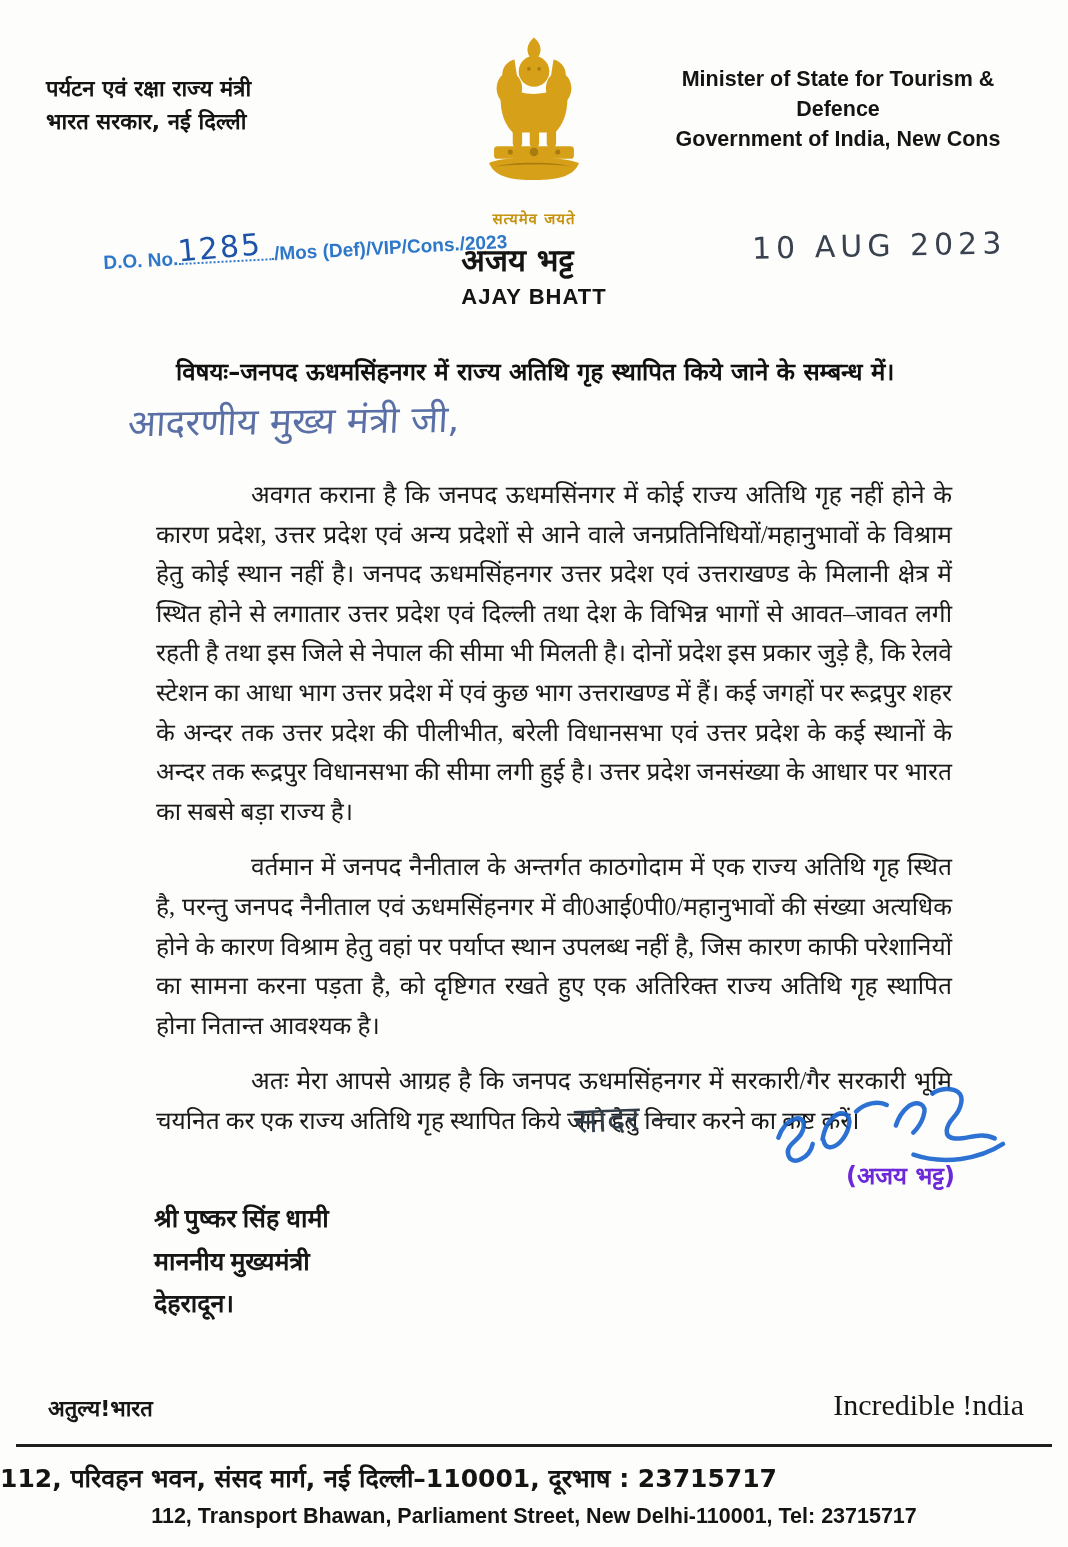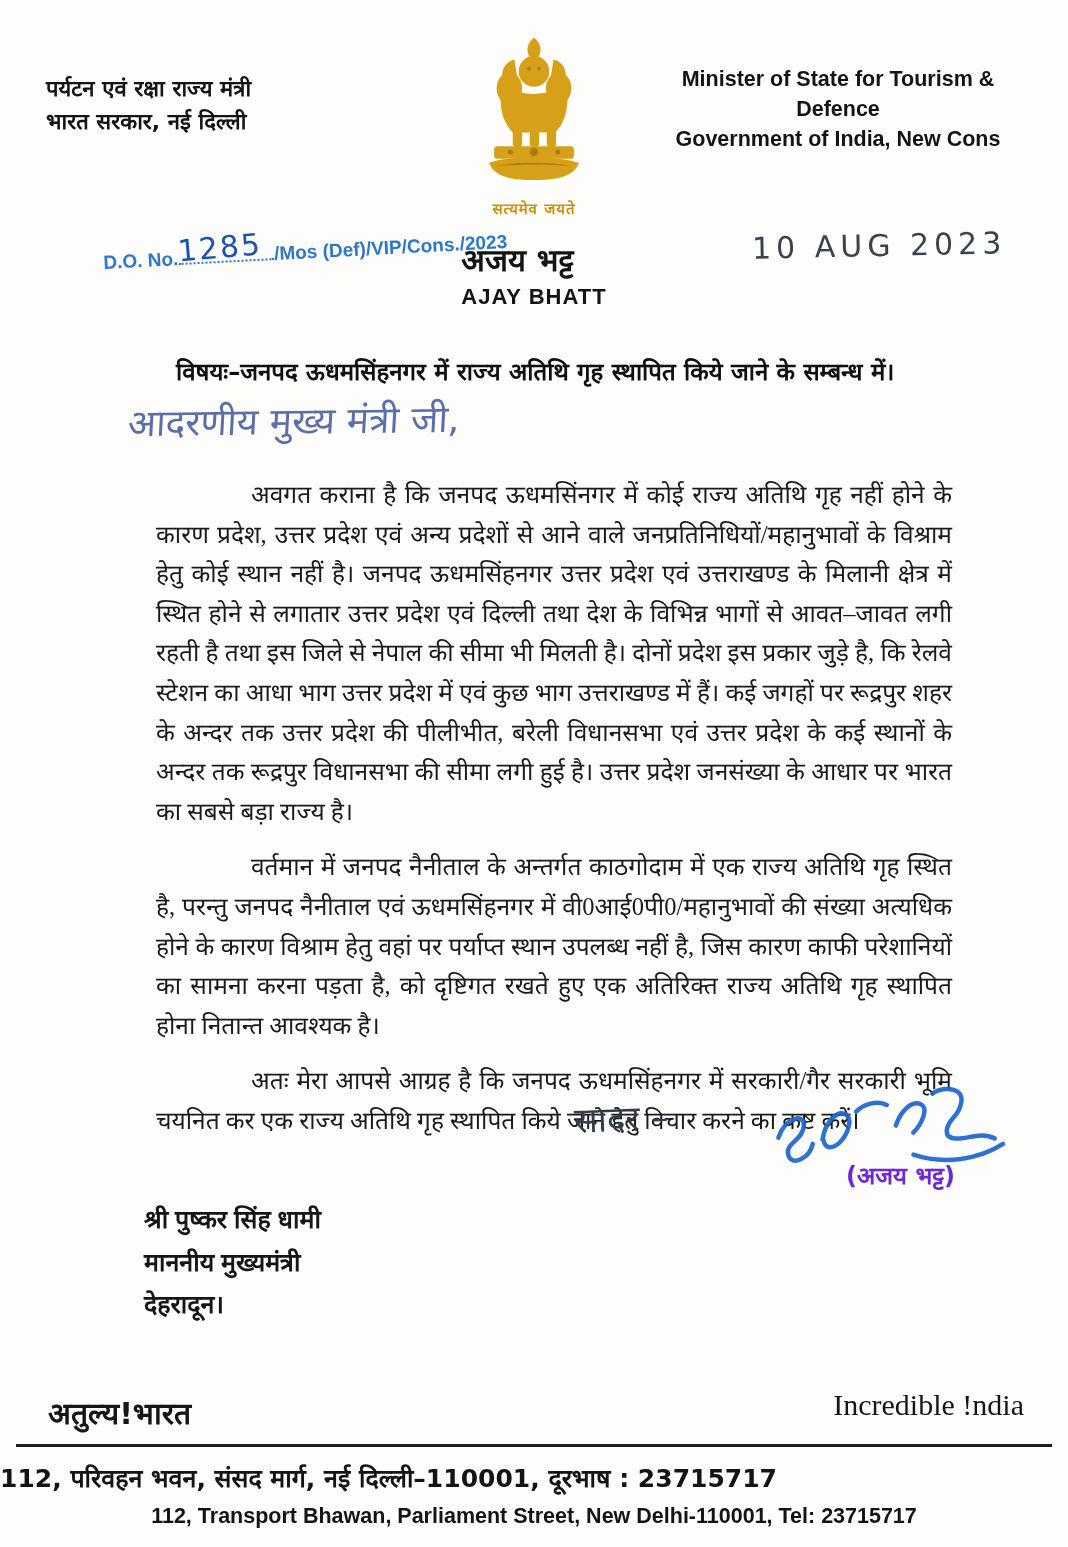--- a/index.html
+++ b/index.html
@@ -17,21 +17,21 @@
     position:absolute;left:46px;top:72px;
     font-family:"DejaVu Sans", sans-serif;
     font-weight:700;font-size:22px;line-height:33px;color:#141414;
   }
   .emblem-wrap{
     position:absolute;left:50%;top:34px;transform:translateX(-50%);
     width:160px;text-align:center;
   }
   .emblem-motto{
     font-family:"DejaVu Sans", sans-serif;
-    font-weight:700;font-size:15px;color:#c69310;margin-top:2px;
+    font-weight:700;font-size:15px;color:#c69310;margin-top:12px;
     letter-spacing:1px;
   }
   .hdr-right{
     position:absolute;right:30px;top:64px;width:400px;text-align:center;
     font-family:"Liberation Sans", sans-serif;
     font-weight:700;font-size:21.5px;line-height:30px;color:#141414;
   }
   
   .do-line{
     position:absolute;left:104px;top:252px;
@@ -88,29 +88,29 @@
     position:absolute;left:762px;top:1082px;width:250px;height:92px;
     transform:rotate(-3deg);
   }
   .sig-name{
     position:absolute;left:846px;top:1158px;
     font-family:"DejaVu Sans", sans-serif;
     font-weight:700;font-size:24px;color:#6d28d9;white-space:nowrap;
   }
   
   .addressee{
-    position:absolute;left:144px;top:1198px;
-    font-family:Liberation Sans, sans-serif;
+    position:absolute;left:154px;top:1198px;
+    font-family:Liberation Serif, serif;
     font-weight:700;font-size:25px;line-height:42.5px;color:#161616;
   }
   
   .brand-left{
     position:absolute;left:48px;top:1392px;
     font-family:"DejaVu Sans", sans-serif;
-    font-weight:700;font-size:30px;color:#161616;white-space:nowrap;
+    font-weight:700;font-size:22px;color:#161616;white-space:nowrap;
   }
   .brand-right{
     position:absolute;right:44px;top:1388px;
     font-family:"Liberation Serif", serif;
     font-weight:400;font-size:30px;color:#161616;white-space:nowrap;
   }
   .footer-rule{
     position:absolute;left:16px;right:16px;top:1444px;
     border-top:3px solid #1f1f1f;height:0;
   }

